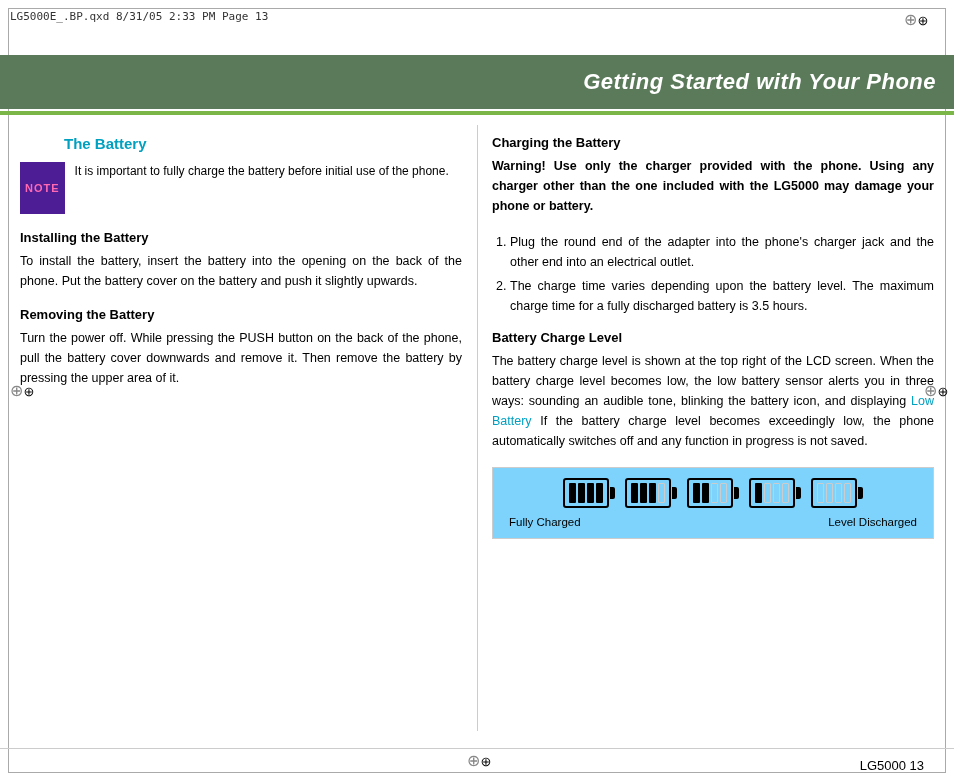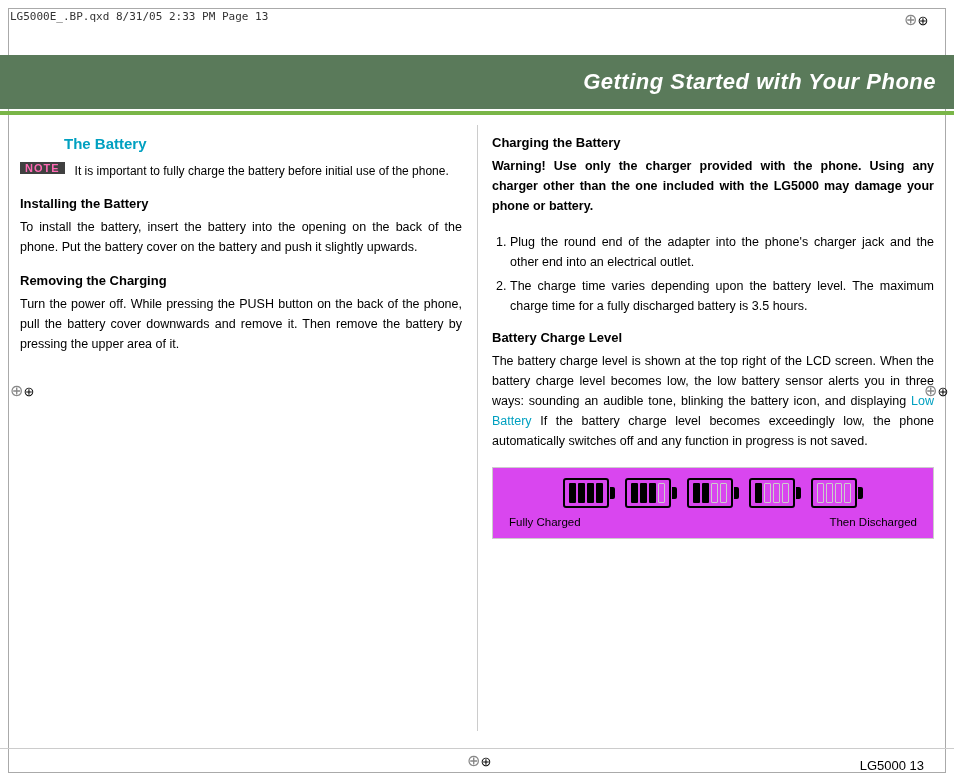--- a/index.html
+++ b/index.html
@@ -113,25 +113,25 @@
     }
 
     .note-block {
       display: flex;
       gap: 10px;
       margin-bottom: 16px;
       align-items: flex-start;
     }
 
     .note-label {
-      background: #404040;
+      background: #4c1d95;
       color: #ff69b4;
       font-size: 11px;
       font-weight: bold;
-      padding: 0 5px;
+      padding: 20px 5px;
       flex-shrink: 0;
       font-family: Arial, sans-serif;
       letter-spacing: 1px;
     }
 
     .note-text {
       font-size: 12px;
       line-height: 1.5;
     }
 
@@ -174,21 +174,21 @@
 
     .low-battery-link {
       color: #00a0c0;
     }
 
     
     .battery-icons-area {
       margin-top: 16px;
       border: 1px solid #ccc;
       padding: 10px 16px;
-      background: #d946ef;
+      background: #7dd3fc;
     }
 
     .battery-icons-row {
       display: flex;
       gap: 10px;
       align-items: center;
       justify-content: center;
       margin-bottom: 8px;
     }
 
@@ -290,21 +290,21 @@
 
     <div class="note-block">
       <span class="note-label">NOTE</span>
       <span class="note-text">It is important to fully charge the battery before initial use of the phone.</span>
     </div>
 
 
     <div class="subsection-title">Installing the Battery</div>
     <p class="body-text">To install the battery, insert the battery into the opening on the back of the phone. Put the battery cover on the battery and push it slightly upwards.</p>
 
-    <div class="subsection-title">Removing the Charging</div>
+    <div class="subsection-title">Removing the Battery</div>
     <p class="body-text">Turn the power off. While pressing the PUSH button on the back of the phone, pull the battery cover downwards and remove it. Then remove the battery by pressing the upper area of it.</p>
 
   </div>
 
   <div class="right-col">
 
     <div class="charging-title">Charging the Battery</div>
 
     <p class="body-text bold-text">Warning! Use only the charger provided with the phone. Using any charger other than the one included with the LG5000 may damage your phone or battery.</p>
 
@@ -371,21 +371,21 @@
             <div class="bar bar-empty"></div>
             <div class="bar bar-empty"></div>
           </div>
           <div class="battery-tip"></div>
         </div>
 
       </div>
 
       <div class="battery-labels">
         <span>Fully Charged</span>
-        <span>Then Discharged</span>
+        <span>Level Discharged</span>
       </div>
     </div>
 
   </div>
 </div>
 
 <div class="bottom-section">
   <span class="page-number">LG5000  13</span>
 </div>
 

